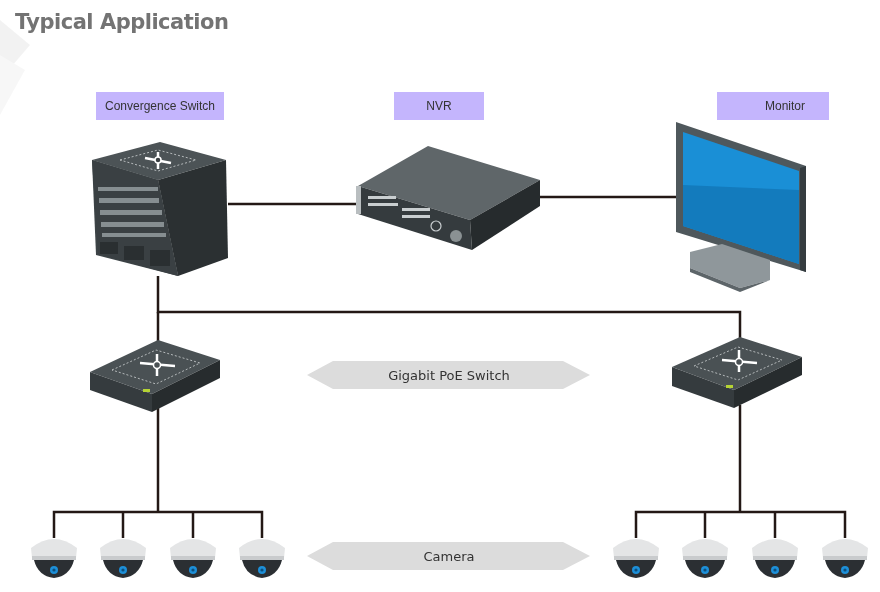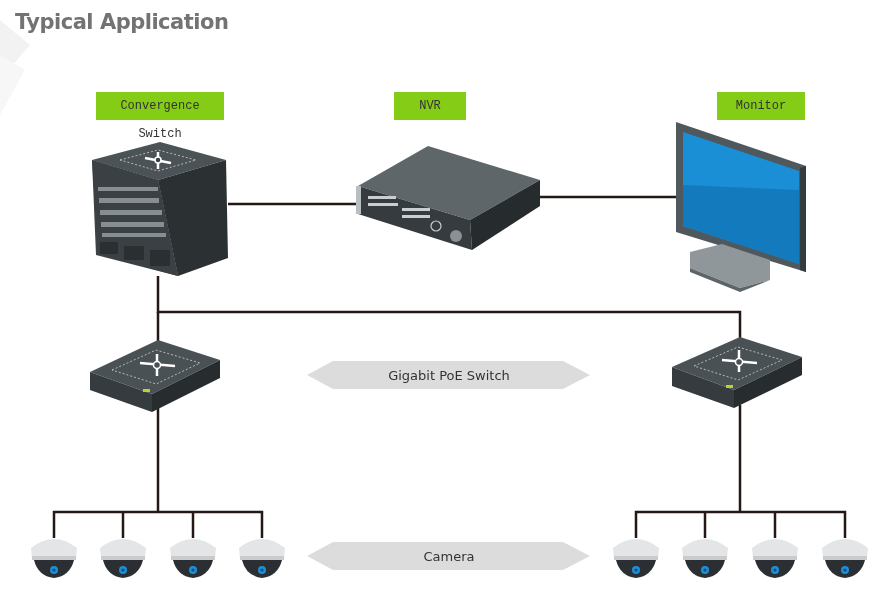--- a/index.html
+++ b/index.html
@@ -1,29 +1,29 @@
 <!DOCTYPE html>
 <html><head>
 <meta charset="utf-8">
 <style>
   html, body { margin:0; padding:0; background:#ffffff; }
   body { width:880px; height:592px; position:relative; overflow:hidden; font-family:"Liberation Sans", sans-serif; }
   .title { position:absolute; left:15px; top:10px; font-size:21px; font-weight:bold; color:#737373; font-family:"DejaVu Sans", sans-serif; letter-spacing:-0.5px; }
-  .label-box { position:absolute; background:#84cc16; color:#333; font-size:12px; text-align:center; line-height:28px; height:28px; font-family:Liberation Mono, monospace; }
+  .label-box { position:absolute; background:#c4b5fd; color:#333; font-size:12px; text-align:center; line-height:28px; height:28px; font-family:Liberation Sans, sans-serif; }
   svg.diagram { position:absolute; left:0; top:0; }
   .arrow-label { font-family:"DejaVu Sans", sans-serif; font-size:13px; fill:#333; }
 </style>
 </head>
 <body>
 
 <div class="title">Typical Application</div>
 
 <div class="label-box" style="left:96px; top:92px; width:128px;">Convergence Switch</div>
-<div class="label-box" style="left:394px; top:92px; width:72px;">NVR</div>
-<div class="label-box" style="left:717px; top:92px; width:88px;">Monitor</div>
+<div class="label-box" style="left:394px; top:92px; width:90px;">NVR</div>
+<div class="label-box" style="left:717px; top:92px; width:88px;padding-left:24px;">Monitor</div>
 
 <svg class="diagram" width="880" height="592" viewBox="0 0 880 592">
 
   <g opacity="0.5">
     <polygon points="0,20 30,45 0,80" fill="#e6e6e6"></polygon>
     <polygon points="0,55 25,70 0,115" fill="#f0f0f0"></polygon>
   </g>
 
   <g stroke="#231815" stroke-width="2.5" fill="none">
     <line x1="228" y1="204" x2="358" y2="204"></line>

